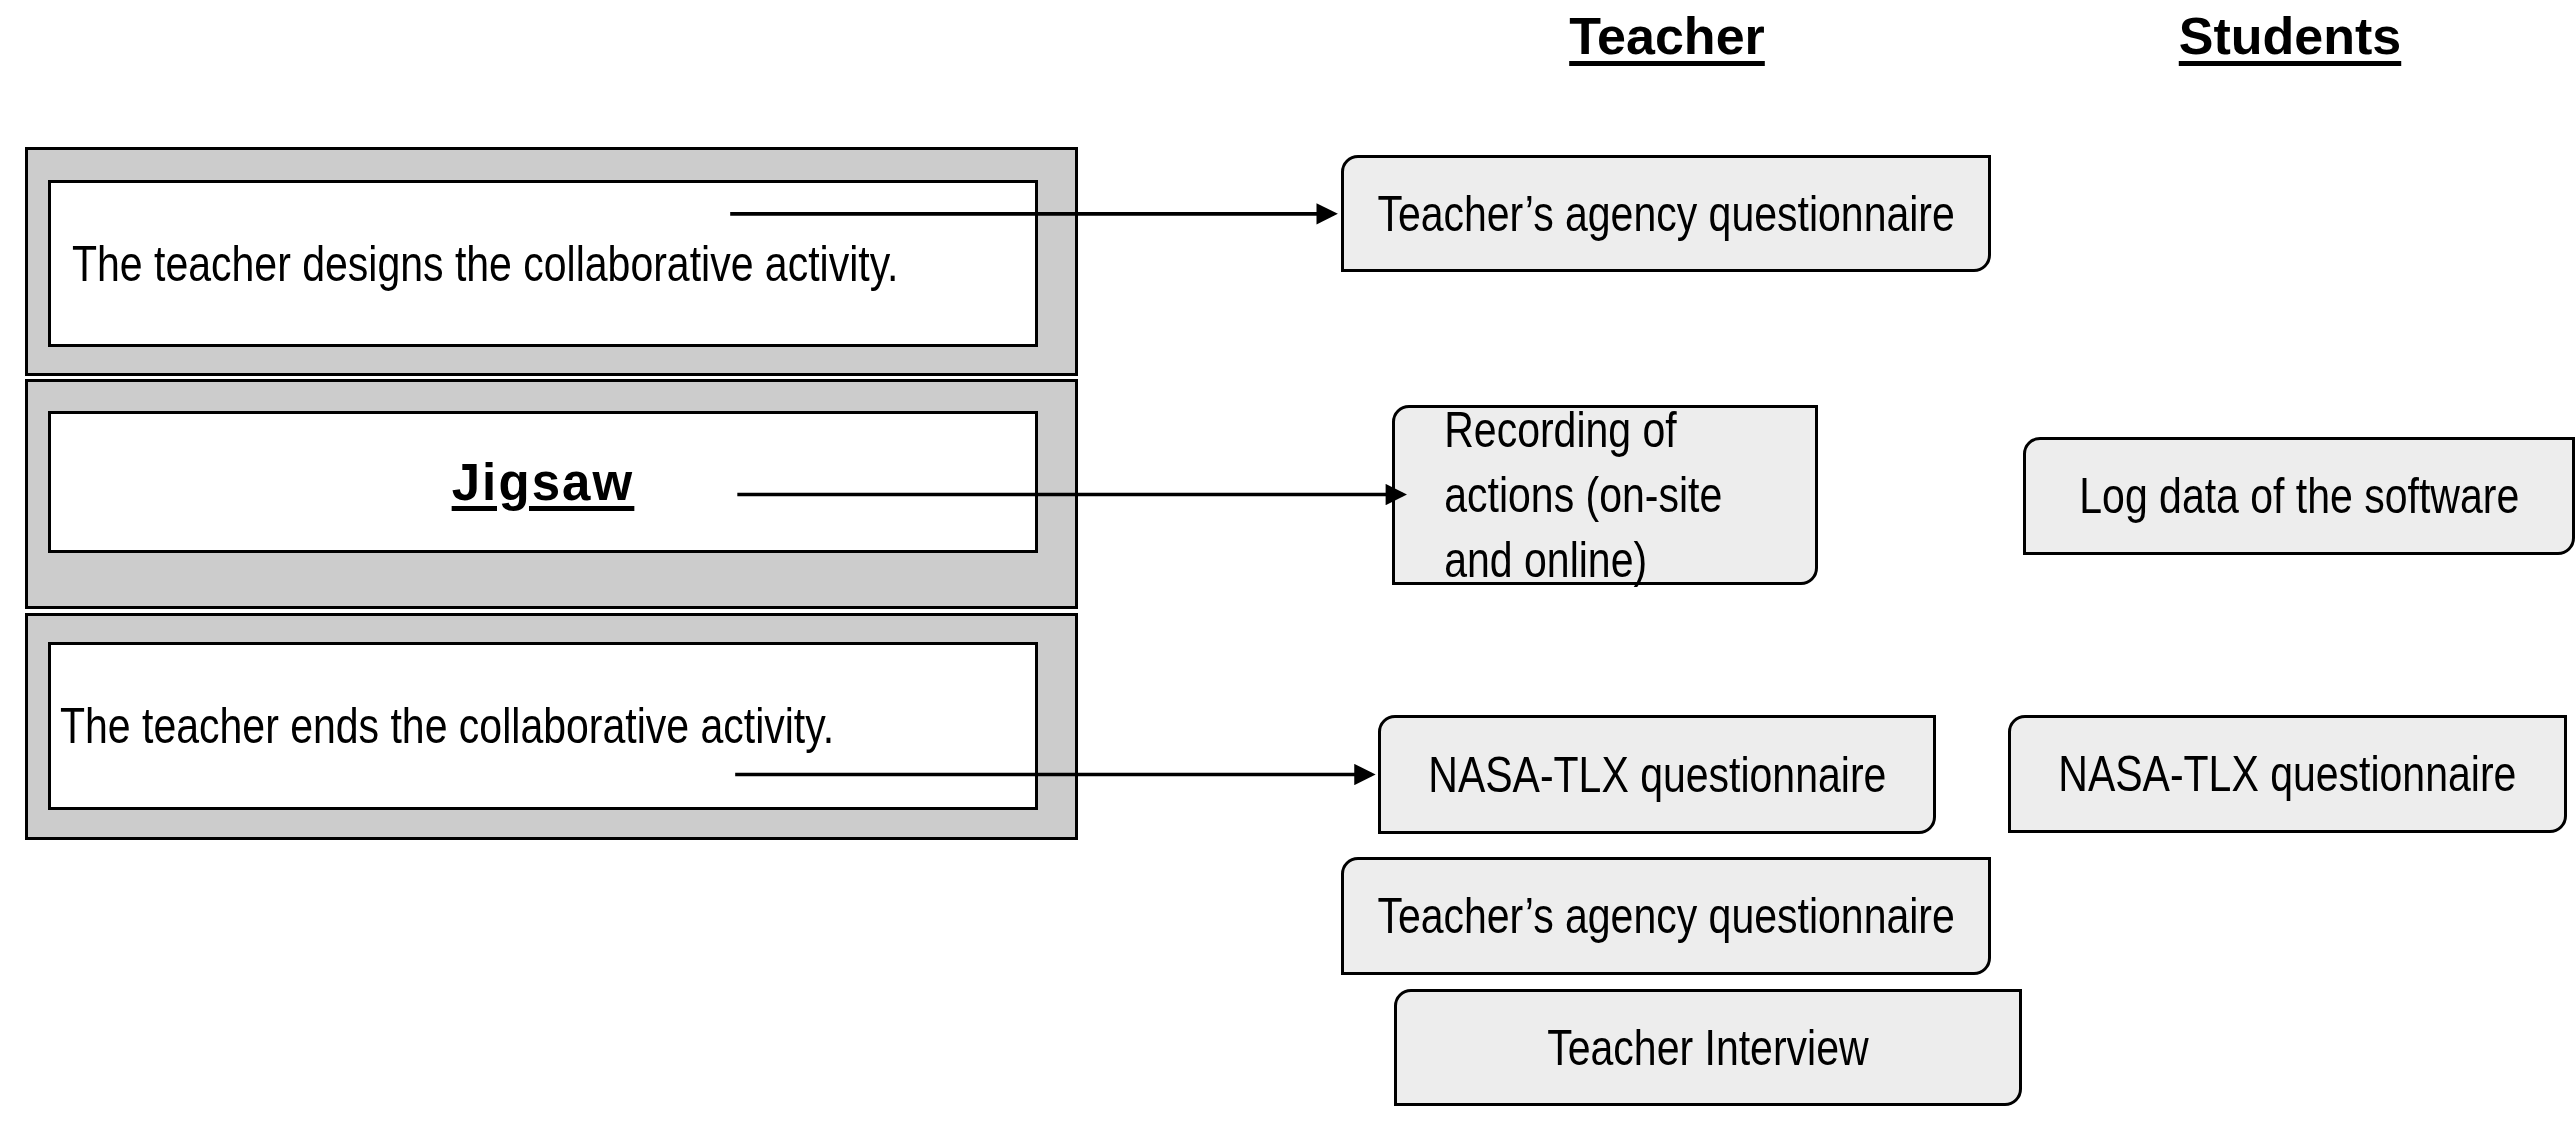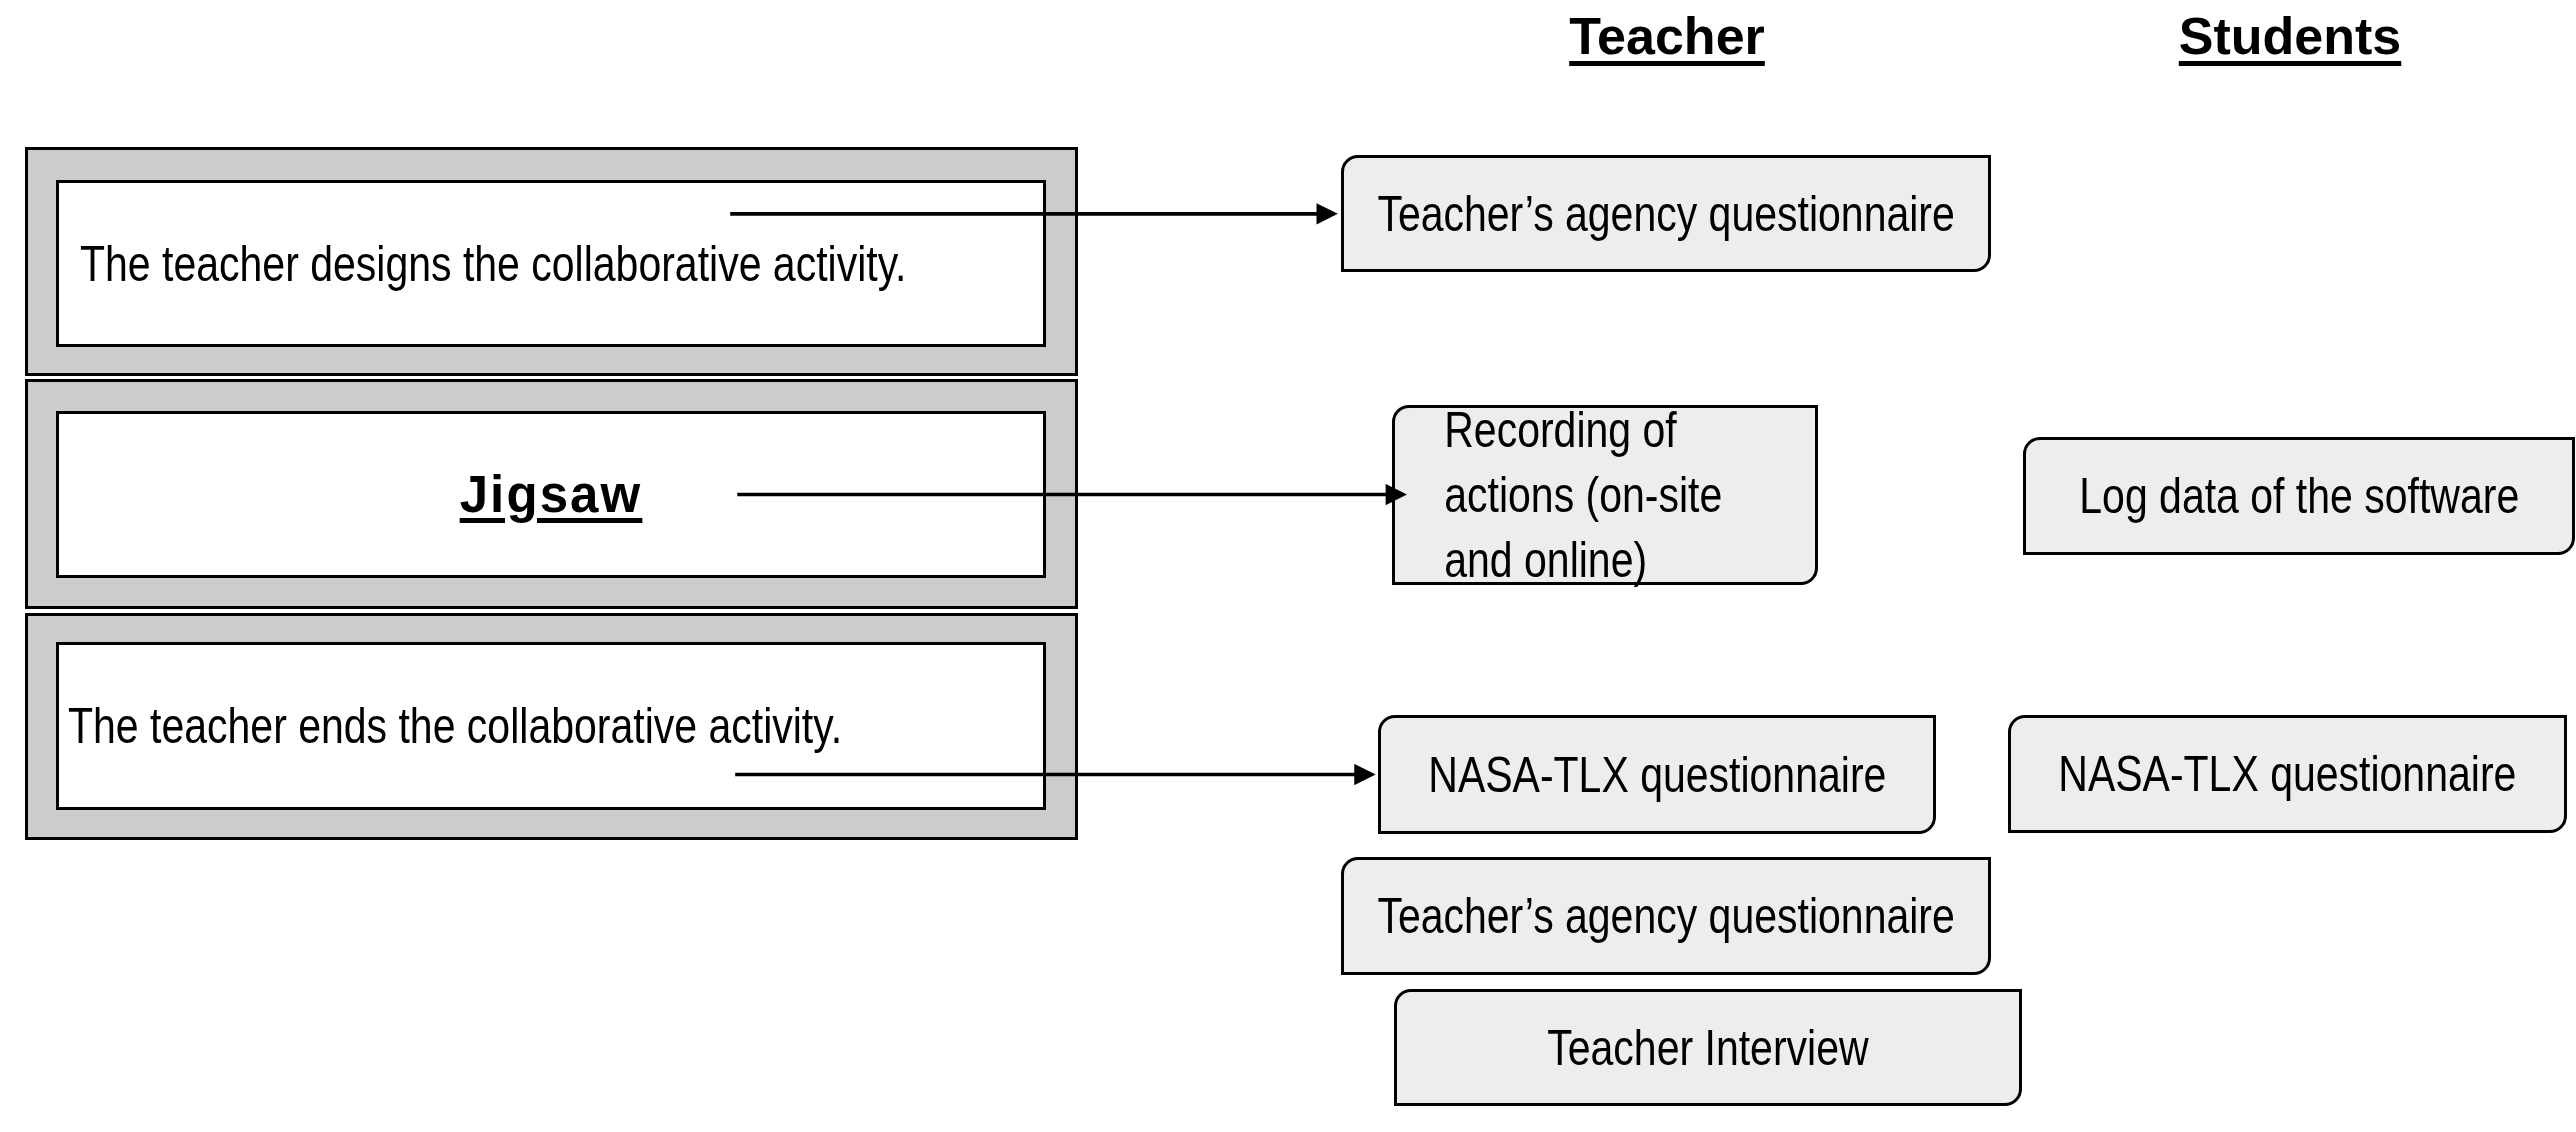--- a/index.html
+++ b/index.html
@@ -19,27 +19,27 @@
   #students-header{left:2290px;}
   
   .pcell{
     position:absolute;left:25px;width:1053px;
     background:#cccccc;border:3.6px solid #000;box-sizing:border-box;
   }
   #pcell-1{top:147px;height:229px;}
   #pcell-2{top:379px;height:230px;}
   #pcell-3{top:613px;height:227px;}
   .wbox{
-    position:absolute;left:56px;width:990px;
+    position:absolute;left:48px;width:990px;
     background:#ffffff;border:3.6px solid #000;box-sizing:border-box;
     display:flex;align-items:center;
     font-size:50px;
   }
   #wbox-1{top:180px;height:167px;padding-left:21.4px;}
-  #wbox-2{top:411px;height:167px;justify-content:center;}
+  #wbox-2{top:411px;height:142px;justify-content:center;}
   #wbox-3{top:642px;height:168px;padding-left:9px;}
   .rowtxt{
     display:inline-block;white-space:nowrap;
     transform:scaleX(0.82);transform-origin:left center;
   }
   .jigsaw{
     font-weight:bold;font-size:51px;letter-spacing:2.1px;white-space:nowrap;
     text-decoration:underline;text-decoration-thickness:5px;text-underline-offset:6.4px;
   }
   

